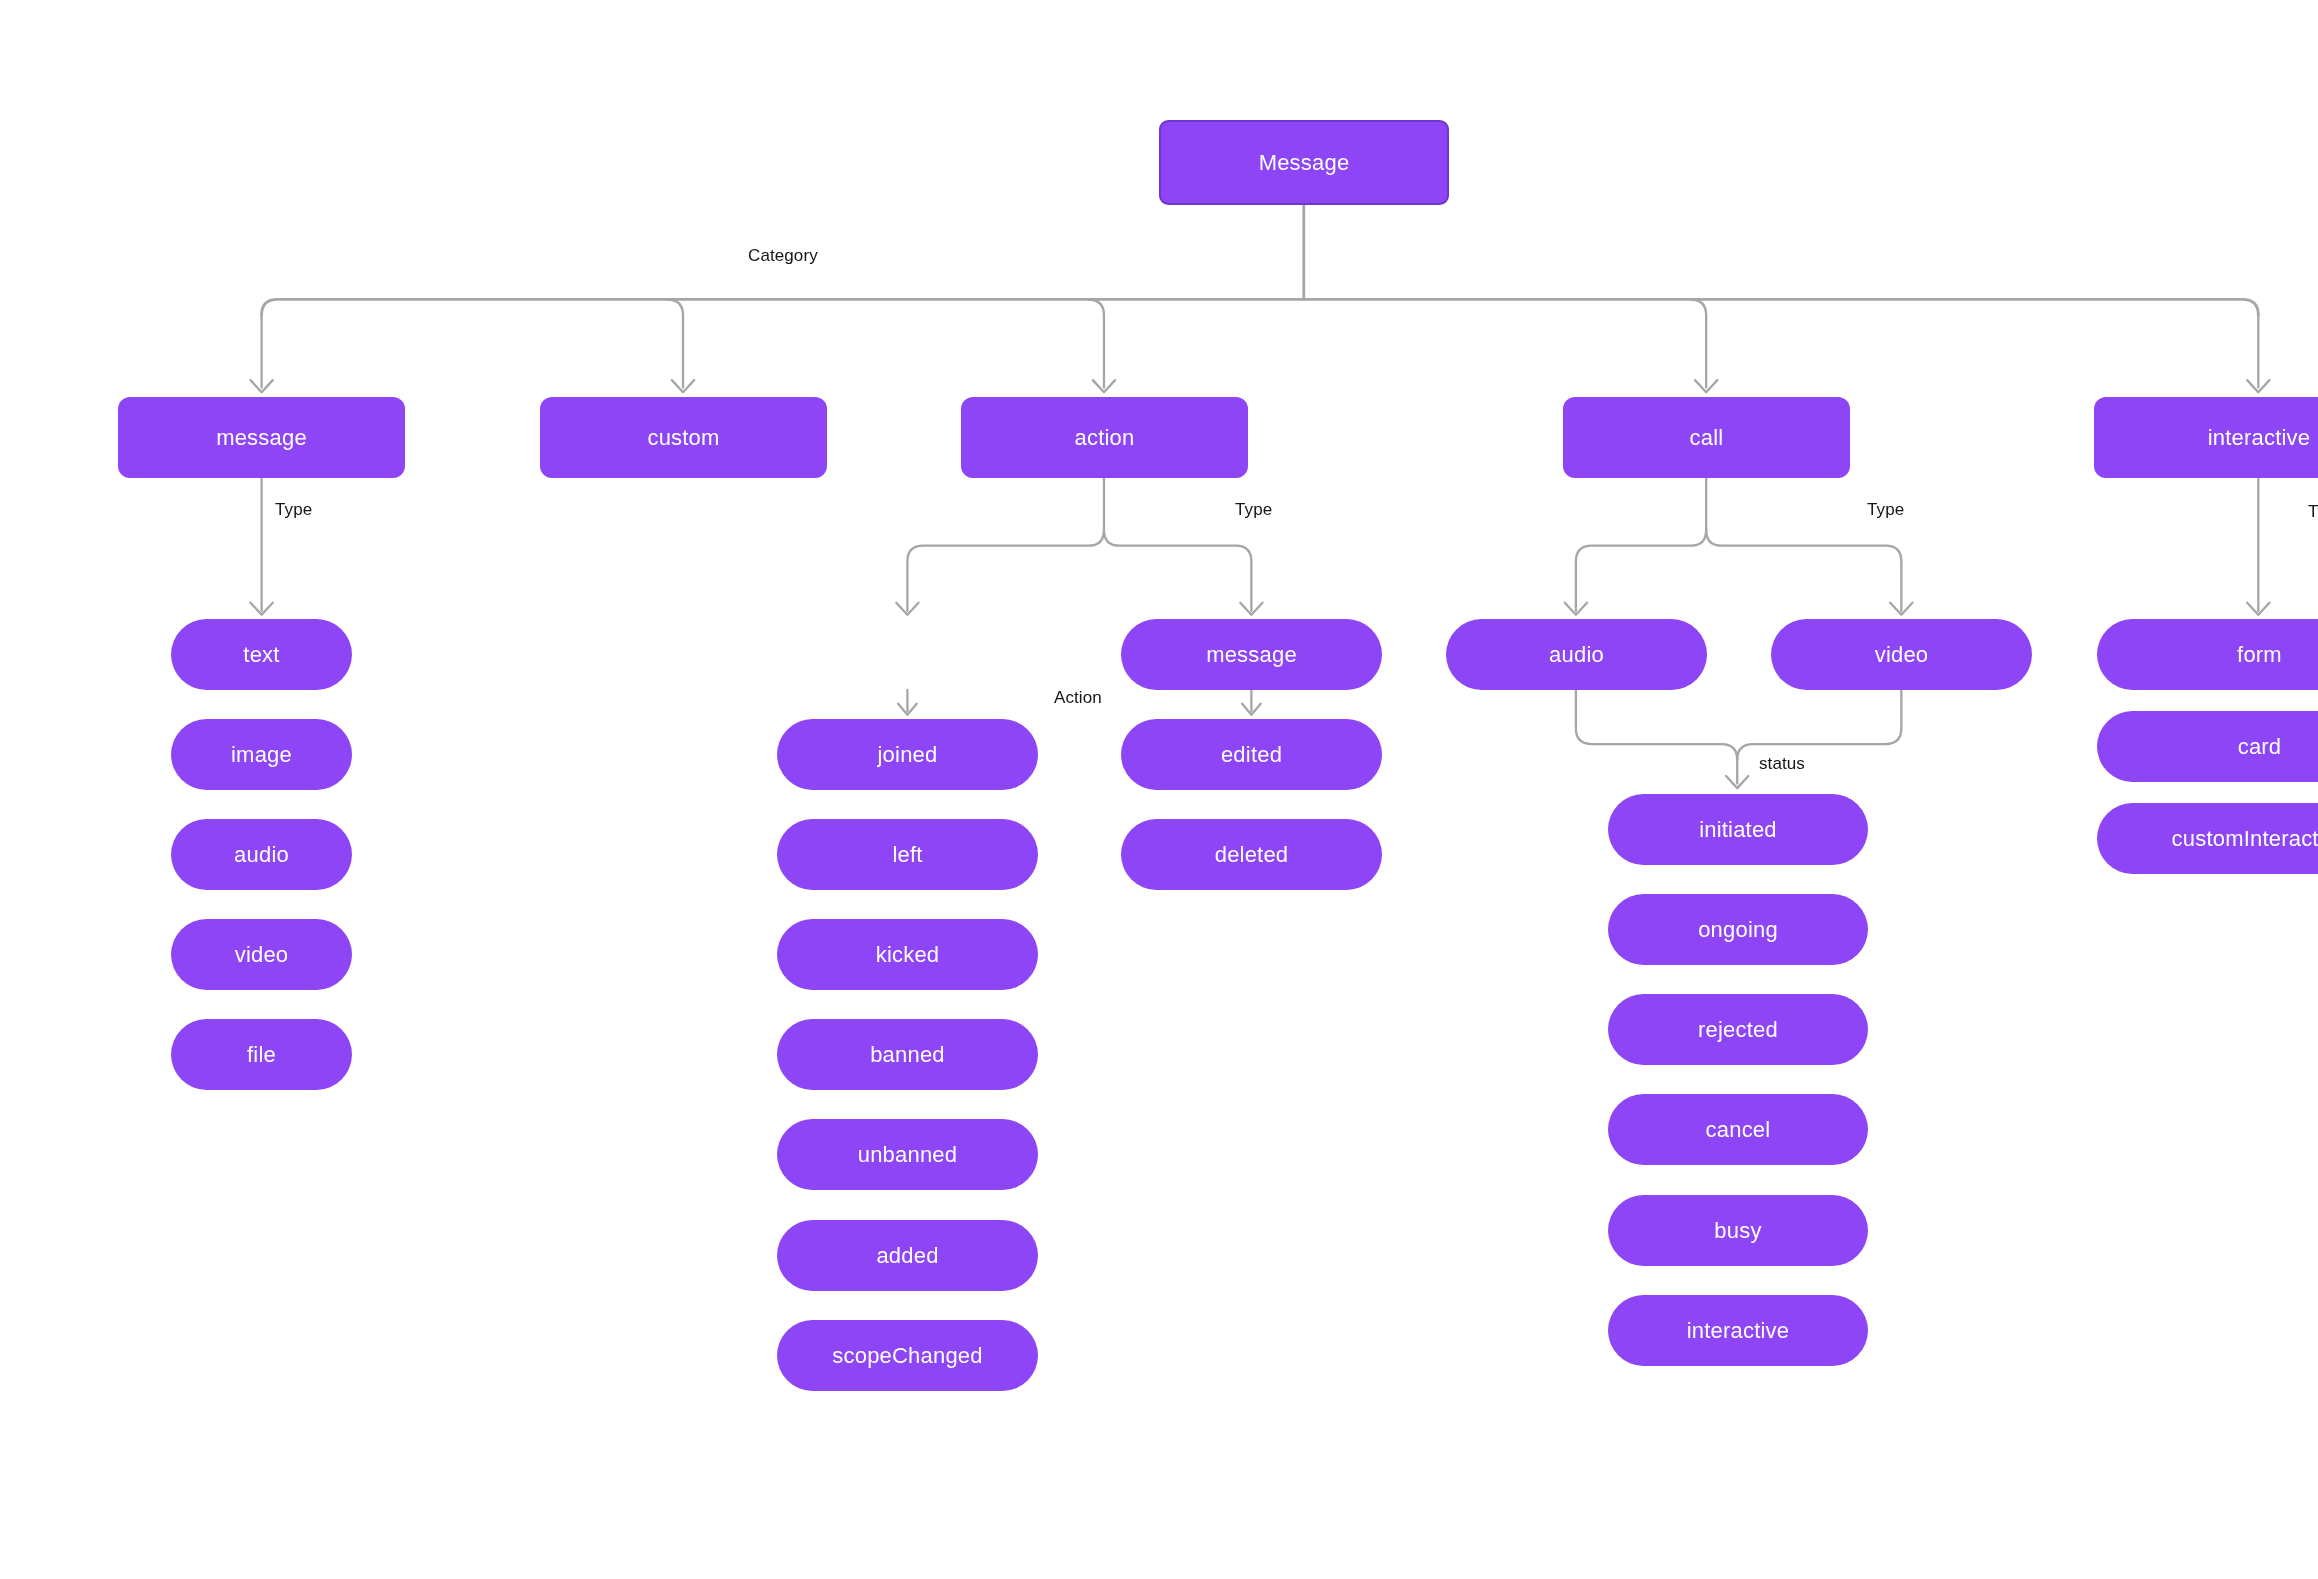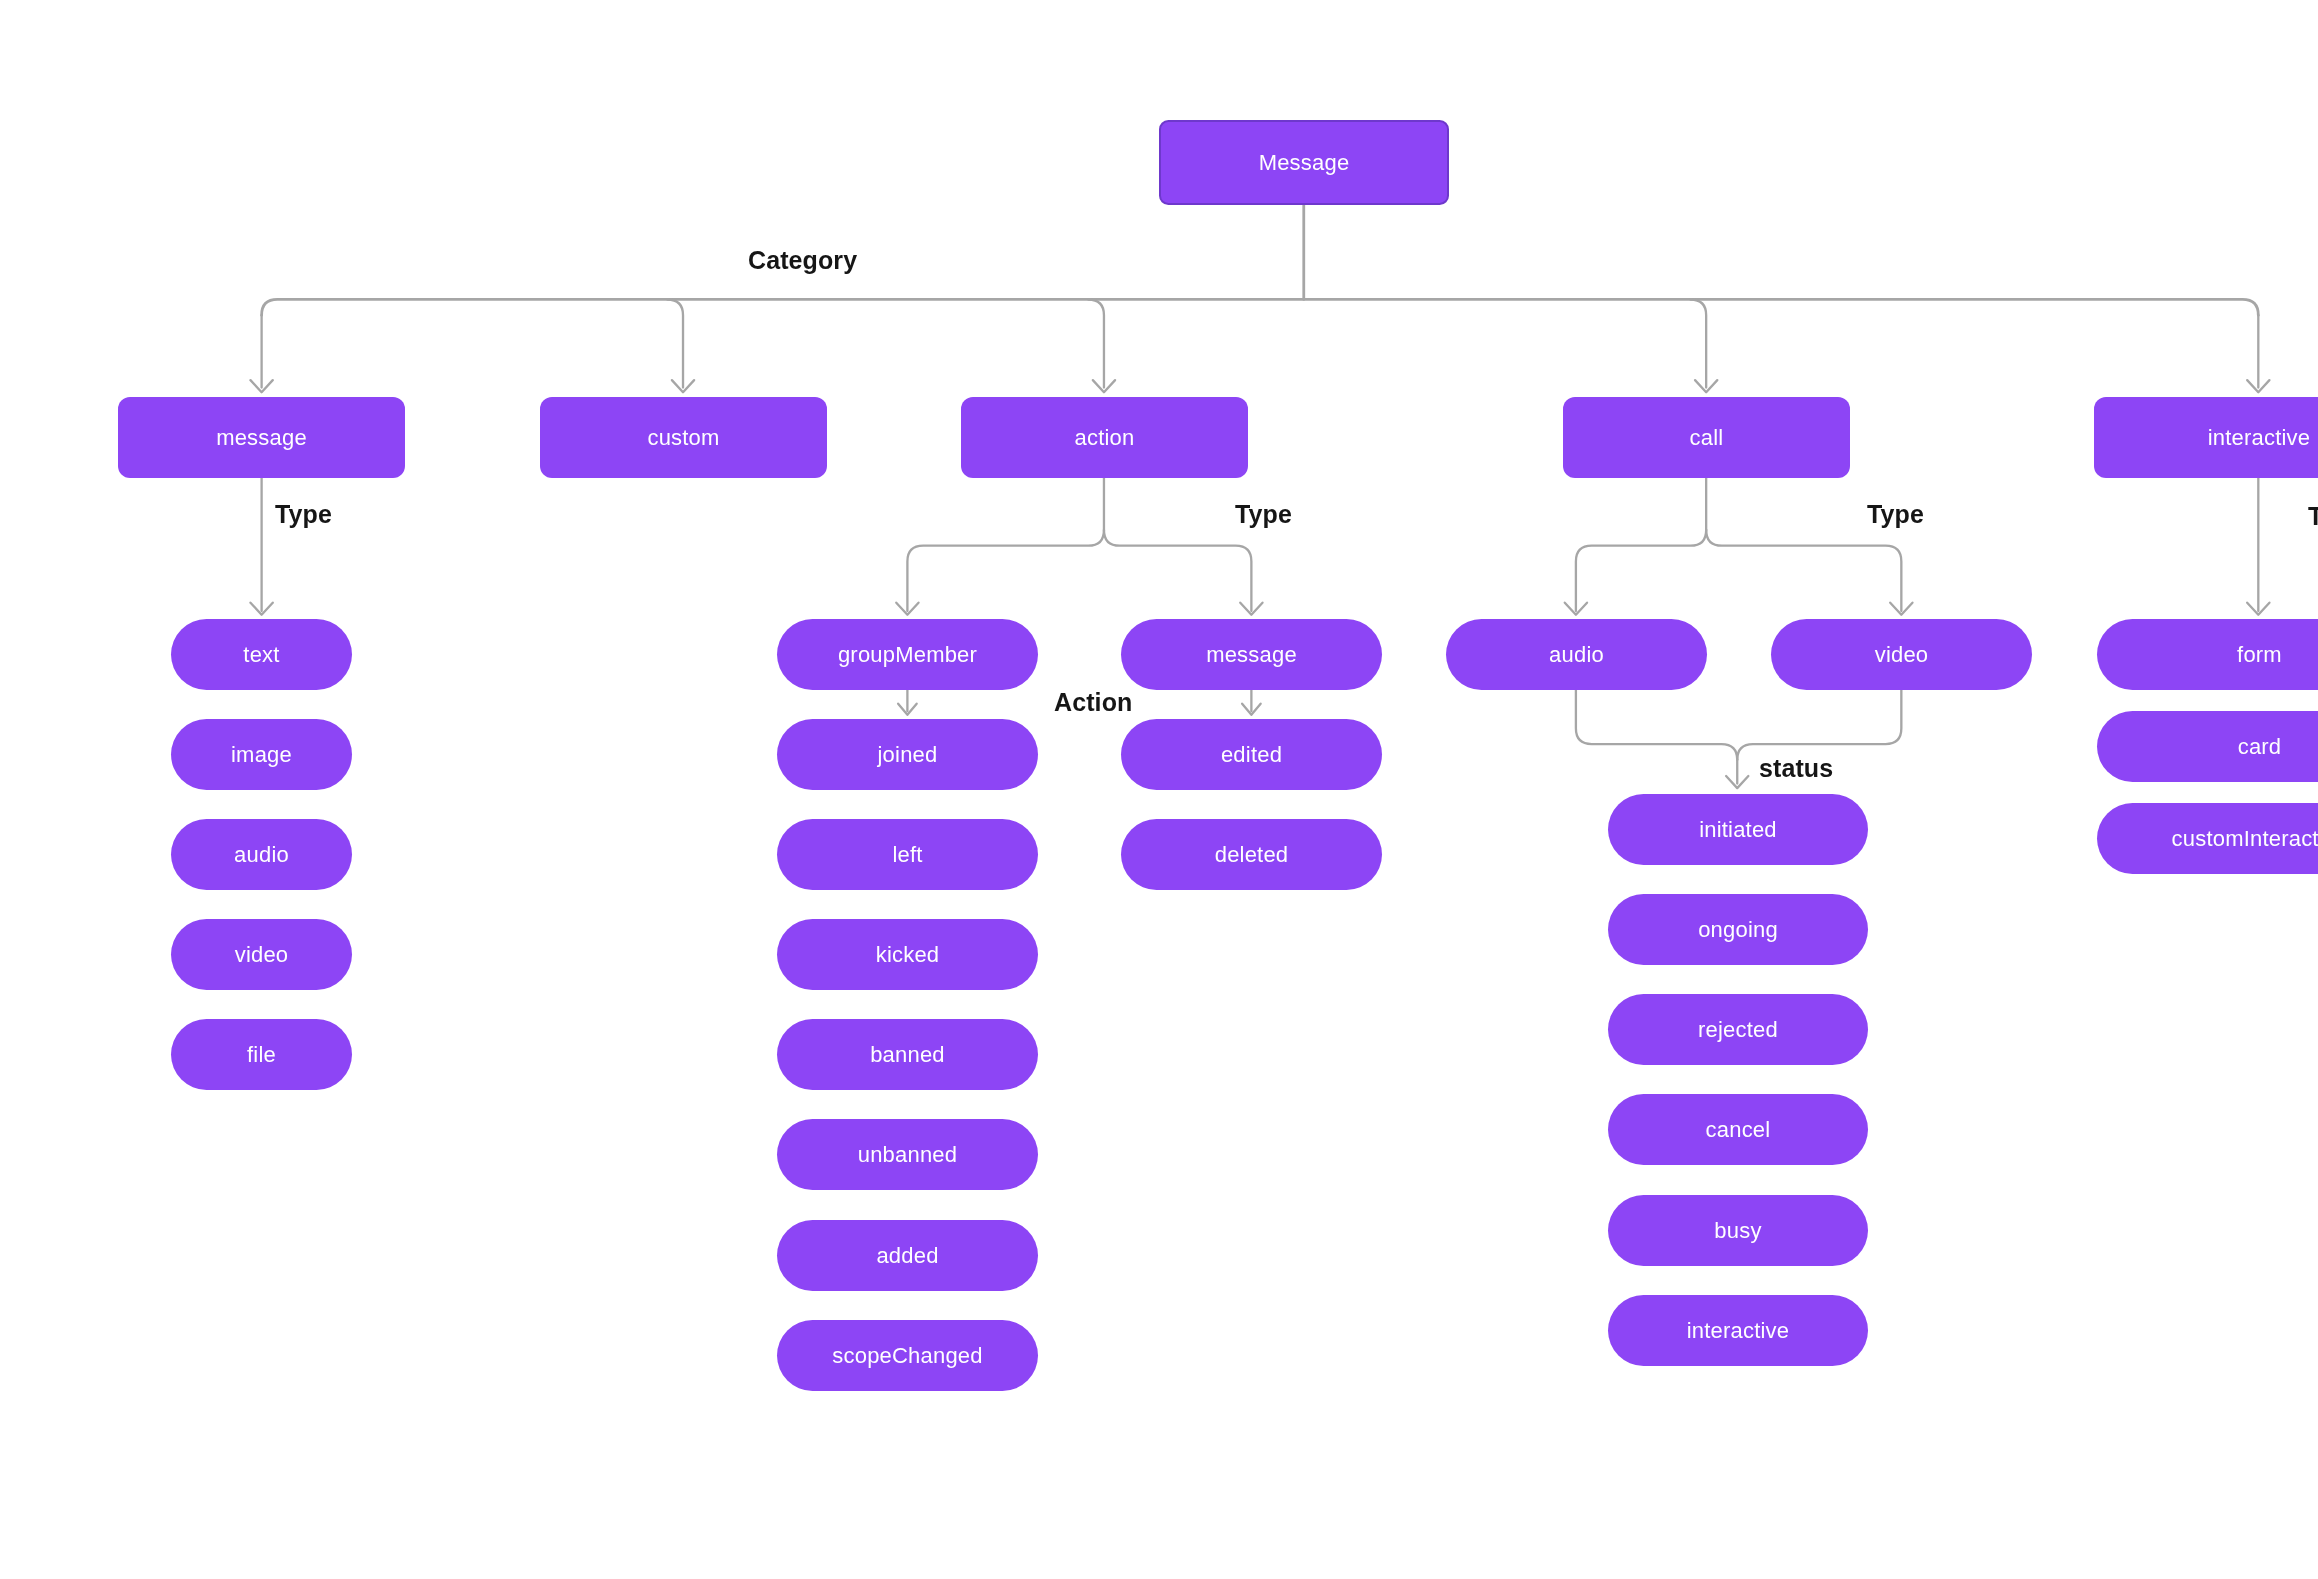--- a/index.html
+++ b/index.html
@@ -20,21 +20,21 @@
   .edges path.trunk{stroke-width:6;}
   .node{
     position:absolute;display:flex;align-items:center;justify-content:center;
     background:var(--node-fill);color:var(--node-text);
     font-size:22px;font-weight:500;letter-spacing:0.2px;white-space:nowrap;
   }
   .root{border:2.8px solid var(--root-border);border-radius:9.3px;box-sizing:border-box;}
   .box{border-radius:12px;}
   .pill{border-radius:36px;}
   .edge-label{
-    position:absolute;color:var(--label-text);font-size:25px;font-weight:700;
+    position:absolute;color:var(--label-text);font-size:17px;font-weight:400;
     white-space:nowrap;letter-spacing:0.1px;
   }
 </style>
 </head>
 <body>
 
 <div class="canvas">
 
   <svg class="edges" viewBox="0 0 5474 3406">
 
@@ -97,21 +97,20 @@
   <div class="node box" style="left:961px;top:397px;width:287px;height:81px;">action</div>
   <div class="node box" style="left:1563px;top:397px;width:287px;height:81px;">call</div>
   <div class="node box" style="left:2094px;top:397px;width:330px;height:81px;">interactive</div>
 
   <div class="node pill" style="left:171px;top:619px;width:181px;height:71px;">text</div>
   <div class="node pill" style="left:171px;top:719px;width:181px;height:71px;">image</div>
   <div class="node pill" style="left:171px;top:819px;width:181px;height:71px;">audio</div>
   <div class="node pill" style="left:171px;top:919px;width:181px;height:71px;">video</div>
   <div class="node pill" style="left:171px;top:1019px;width:181px;height:71px;">file</div>
 
-  <div class="node pill" style="left:777px;top:619px;width:261px;height:71px;">groupMember</div>
   <div class="node pill" style="left:777px;top:719px;width:261px;height:71px;">joined</div>
   <div class="node pill" style="left:777px;top:819px;width:261px;height:71px;">left</div>
   <div class="node pill" style="left:777px;top:919px;width:261px;height:71px;">kicked</div>
   <div class="node pill" style="left:777px;top:1119px;width:261px;height:71px;">unbanned</div>
   <div class="node pill" style="left:777px;top:1019px;width:261px;height:71px;">banned</div>
   <div class="node pill" style="left:777px;top:1220px;width:261px;height:71px;">added</div>
   <div class="node pill" style="left:777px;top:1320px;width:261px;height:71px;">scopeChanged</div>
 
   <div class="node pill" style="left:1121px;top:619px;width:261px;height:71px;">message</div>
   <div class="node pill" style="left:1121px;top:719px;width:261px;height:71px;">edited</div>

